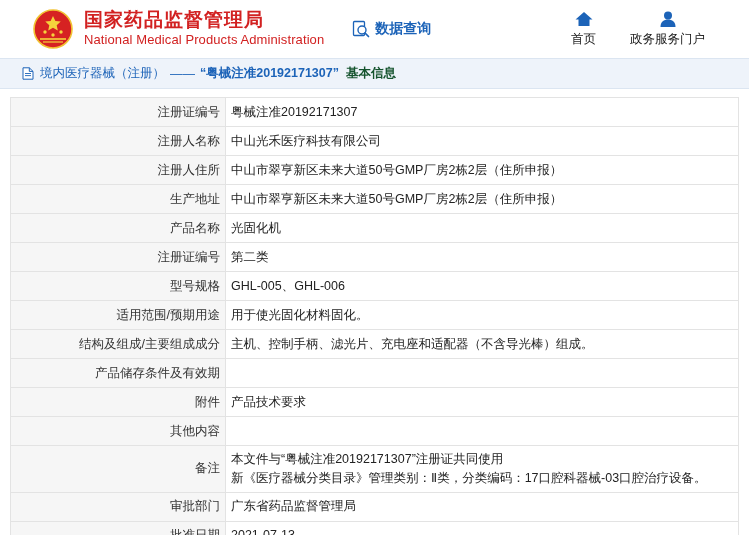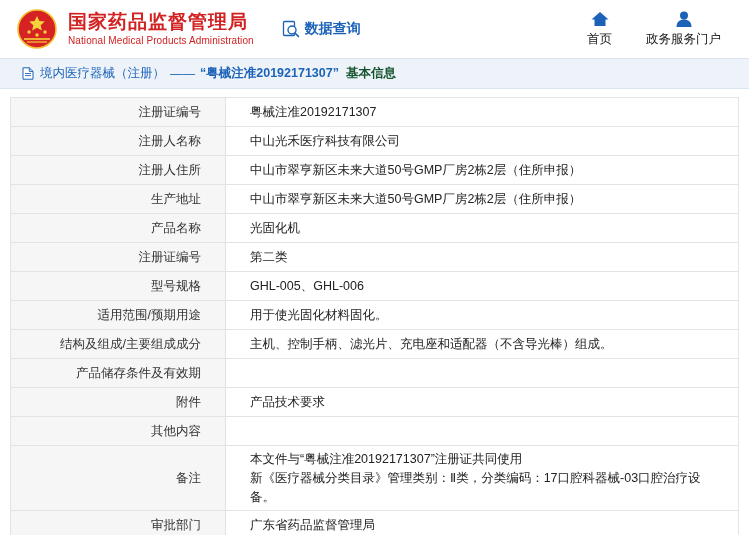--- a/index.html
+++ b/index.html
@@ -10,41 +10,41 @@
     font-family: "Liberation Sans", sans-serif;
     overflow: hidden;
   }
 
   
   .header {
     position: relative;
     height: 58px;
     display: flex;
     align-items: center;
-    padding: 0 16px;
+    padding: 0 32px;
     background: #ffffff;
     border-radius: 9px;
   }
   .emblem {
     width: 42px; height: 42px;
     margin-right: 10px;
     flex: 0 0 auto;
     position: relative;
   }
   .emblem svg { display: block; }
   .brand { display: flex; flex-direction: column; justify-content: center; }
   .brand-cn {
     font-size: 19px;
     font-weight: bold;
     color: #d22121;
     letter-spacing: 1px;
     line-height: 1.15;
   }
   .brand-en {
-    font-size: 10px;
+    font-size: 13px;
     color: #d22121;
     letter-spacing: 0.1px;
     line-height: 1.3;
     margin-top: 2px;
   }
   .data-query {
     display: flex;
     align-items: center;
     margin-left: 28px;
     gap: 5px;
@@ -99,21 +99,21 @@
   .table-wrap { padding: 8px 10px 0 10px; }
   table.info {
     width: 100%;
     border-collapse: collapse;
     table-layout: fixed;
     font-size: 12.5px;
     color: #222;
   }
   table.info td {
     border: 1px solid #e3e3e3;
-    padding: 4px 24px;
+    padding: 4px 5px;
     vertical-align: middle;
     line-height: 1.5;
   }
   td.label {
     width: 215px;
     text-align: right;
     background: #f6f6f6;
     color: #333;
     padding-right: 10px;
     white-space: nowrap;

